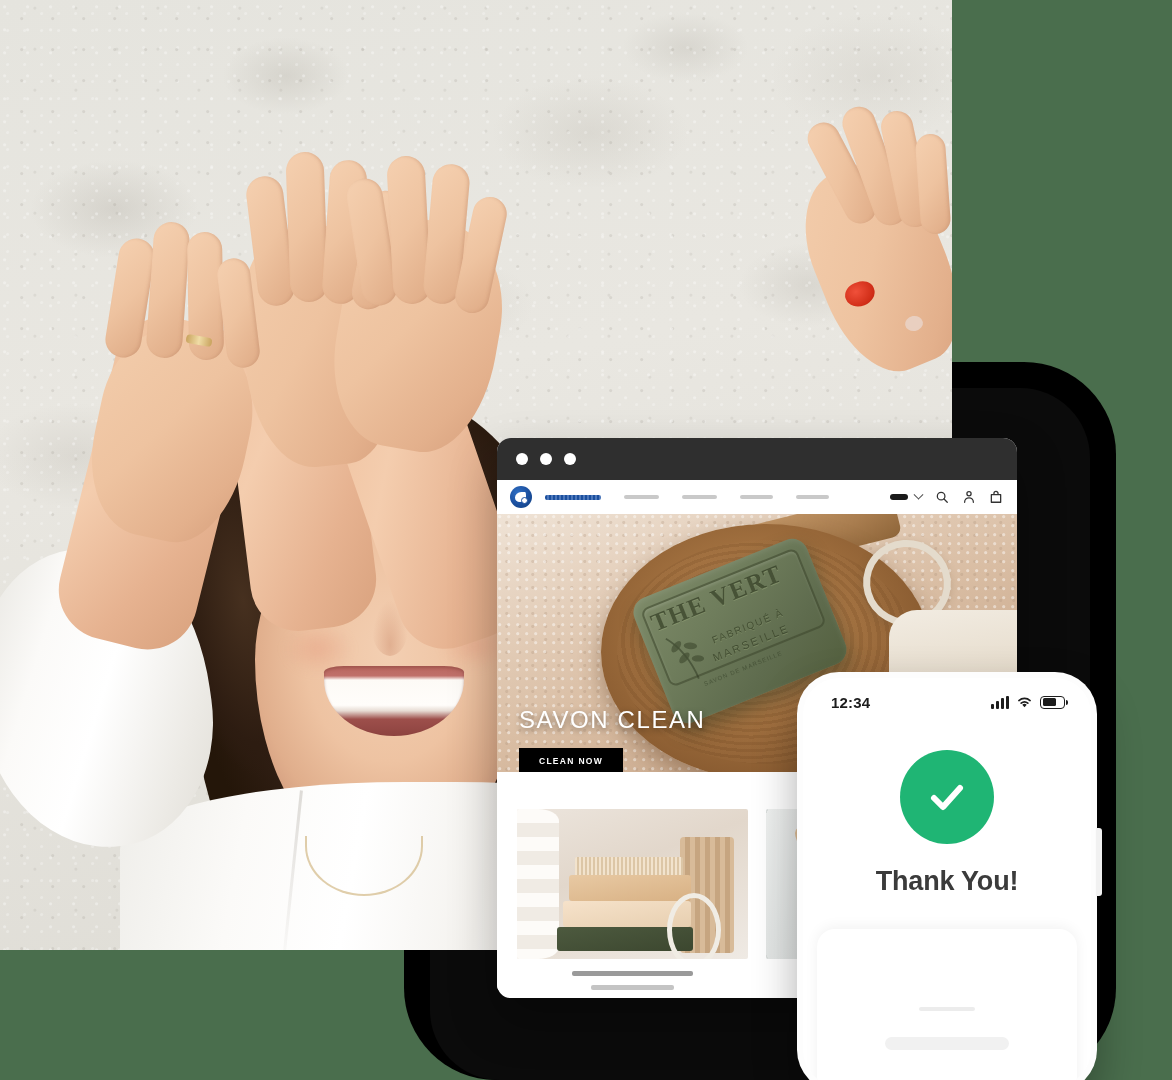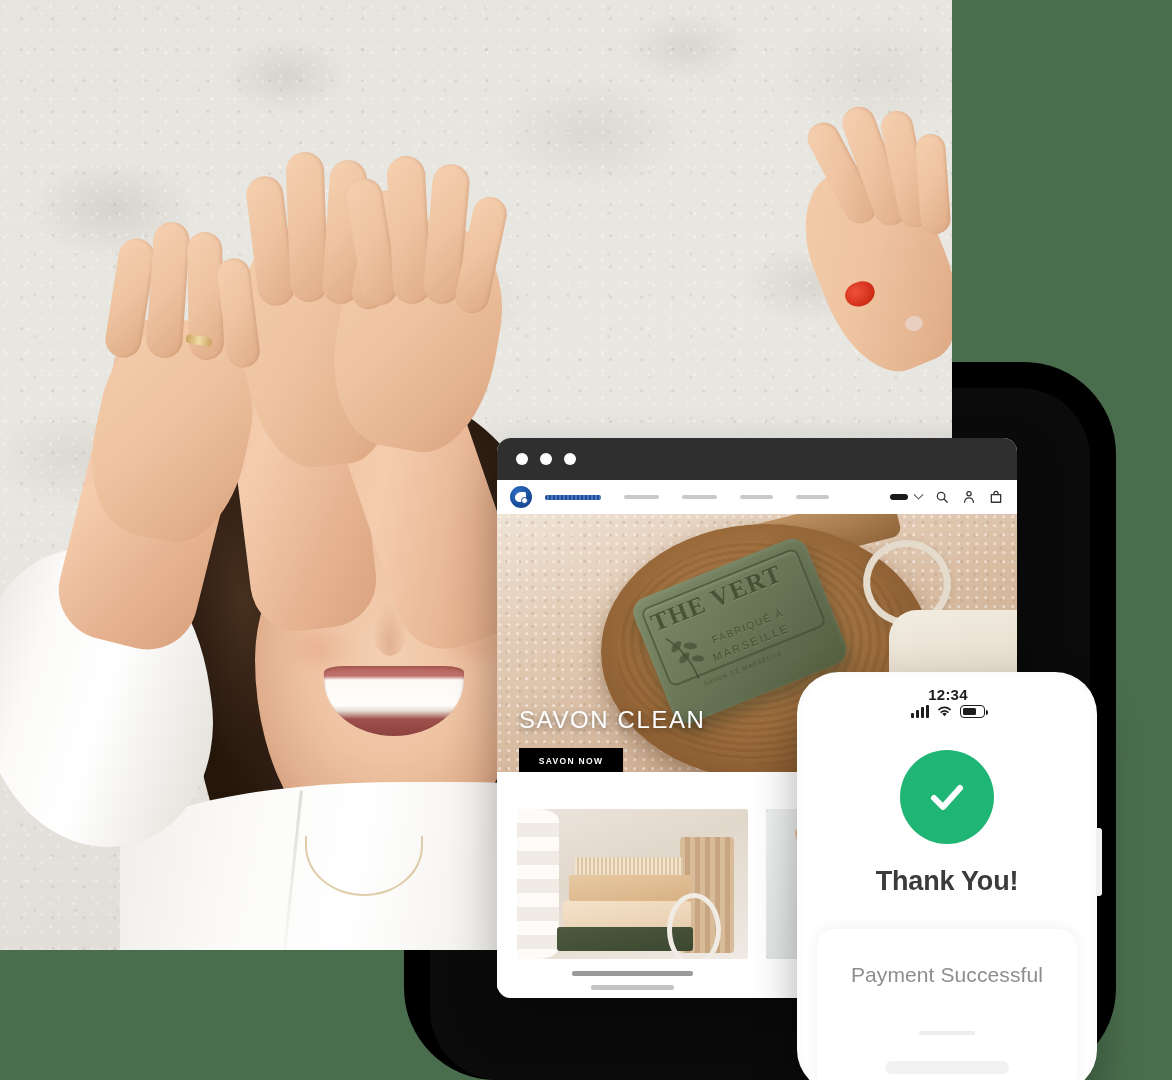--- a/index.html
+++ b/index.html
@@ -451,21 +451,20 @@
   .phone-side-btn {
     position:absolute; left:1096px; top:828px;
     width:6px; height:68px; background:#f1f1f1; border-radius:0 3px 3px 0;
     z-index:9;
     box-shadow: 1px 0 2px rgba(0,0,0,.18);
   }
   .phone-screen { position:absolute; inset:6px; background:#fff; border-radius:36px; overflow:hidden; }
   .status-bar {
     height:40px; display:flex; align-items:center; justify-content:space-between;
     padding: 8px 26px 0 28px;
-    flex-direction: column;
   }
   .status-time { font-size:15px; font-weight:700; color:#1d1d1d; letter-spacing:.2px; }
   .status-icons { display:flex; align-items:flex-end; gap:7px; }
   .bars { display:flex; align-items:flex-end; gap:2px; height:13px; }
   .bars i { width:3px; background:#1d1d1d; border-radius:1px; display:block; }
   .bars i:nth-child(1){height:5px;} .bars i:nth-child(2){height:8px;}
   .bars i:nth-child(3){height:11px;} .bars i:nth-child(4){height:13px;}
   .batt {
     width:25px; height:13px; border:1.8px solid #1d1d1d; border-radius:4px; position:relative;
   }
@@ -604,21 +603,21 @@
         <ellipse cx="15" cy="26" rx="6" ry="3" fill="rgba(45,55,32,.7)" transform="rotate(-25 15 26)"></ellipse>
         <ellipse cx="26" cy="31" rx="5.5" ry="2.8" fill="rgba(45,55,32,.7)" transform="rotate(22 26 31)"></ellipse>
       </svg>
       <div class="soap-txt1">THE VERT</div>
       <div class="soap-txt2">FABRIQUÉ À</div>
       <div class="soap-txt3">MARSEILLE</div>
       <div class="soap-txt4">SAVON DE MARSEILLE</div>
     </div>
 
     <div class="hero-title">SAVON CLEAN</div>
-    <div class="shop-btn">SAVON NOW</div>
+    <div class="shop-btn">CLEAN NOW</div>
 
   </div>
 
   <div class="section-wrap">
     <div class="section-title-bar"></div>
   </div>
 
   <div class="products">
     <div class="pcard">
       <div class="pimg pimg1">
@@ -674,18 +673,17 @@
 
     <div class="check-circle">
       <svg width="50" height="50" viewBox="0 0 50 50">
         <path d="M12 26 L21 35 L38 16" stroke="#fff" stroke-width="6" fill="none" stroke-linecap="round" stroke-linejoin="round"></path>
       </svg>
     </div>
 
     <div class="thank-you">Thank You!</div>
 
     <div class="pay-card">
-      <div class="pay-title">Payment Successful</div>
       <div class="pay-line"></div>
       <div class="pay-btn"></div>
     </div>
   </div>
 </div>
 
 </body></html>

